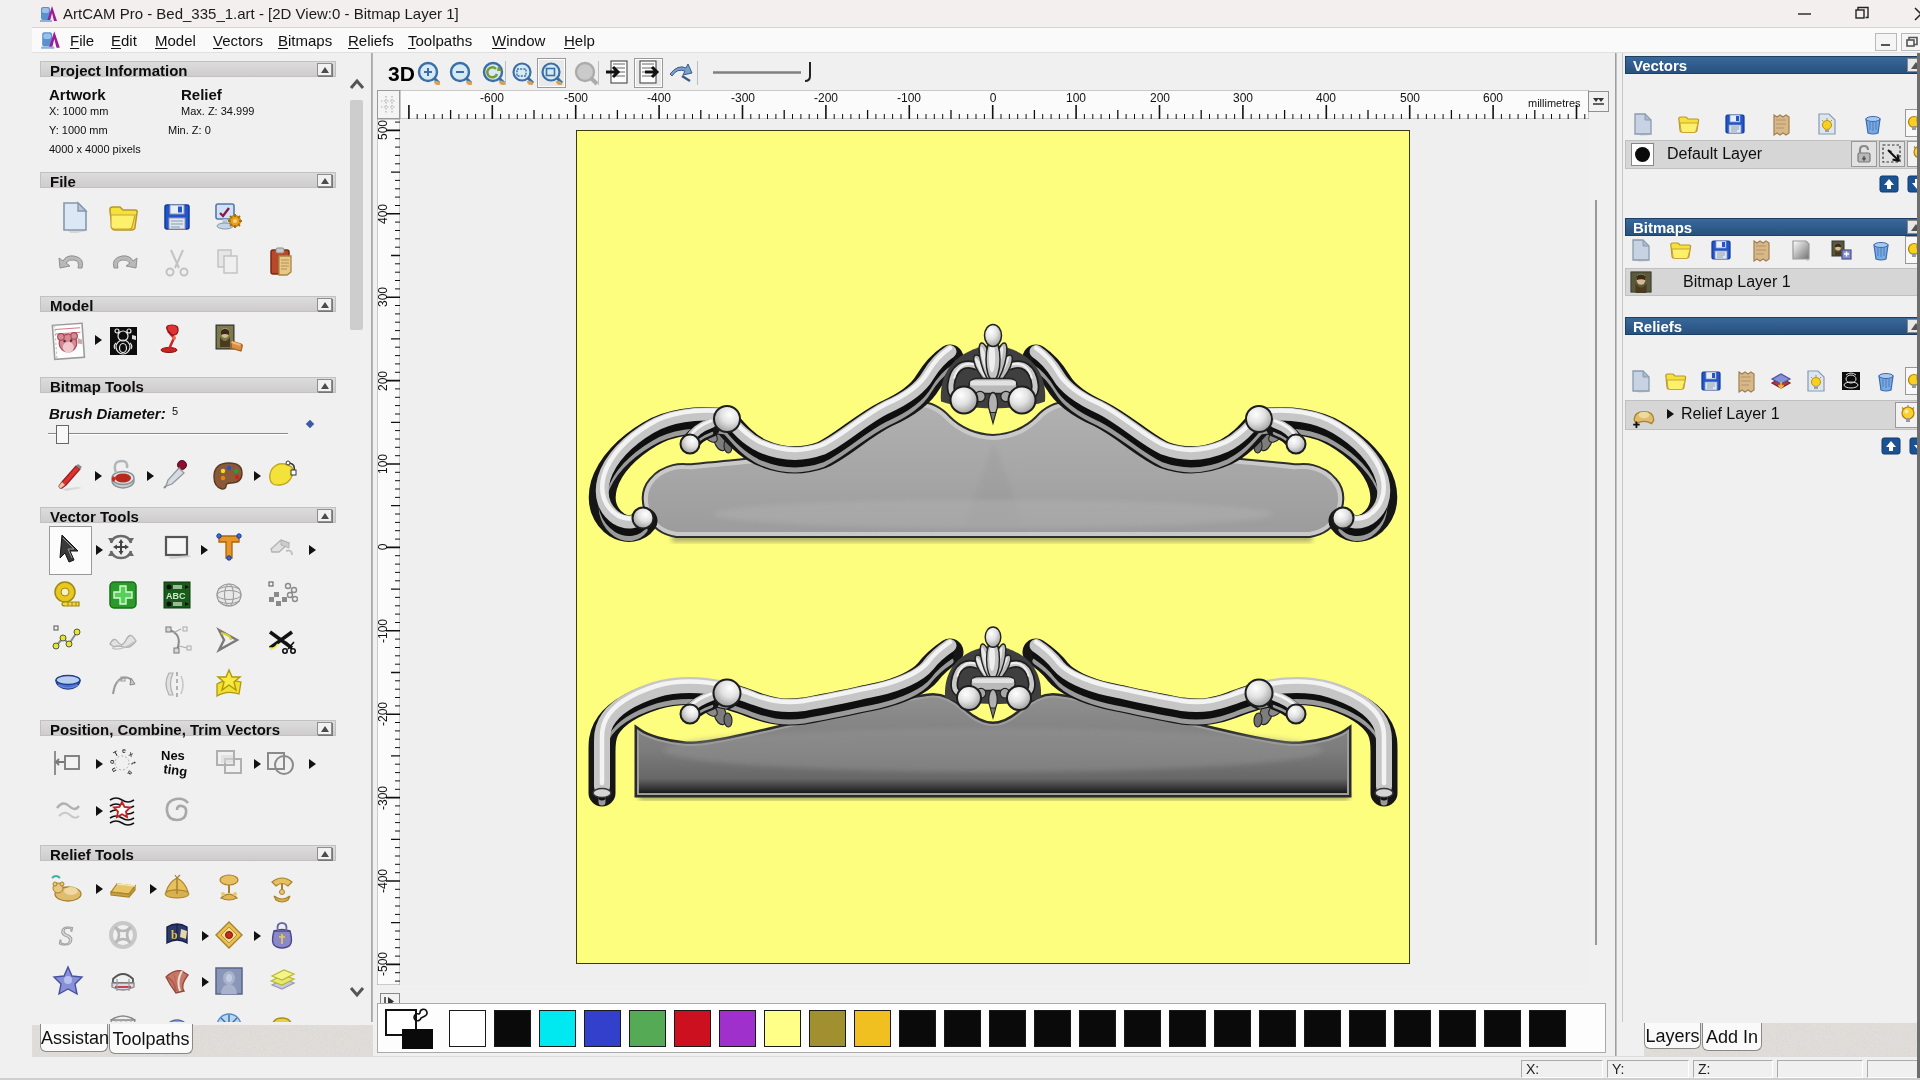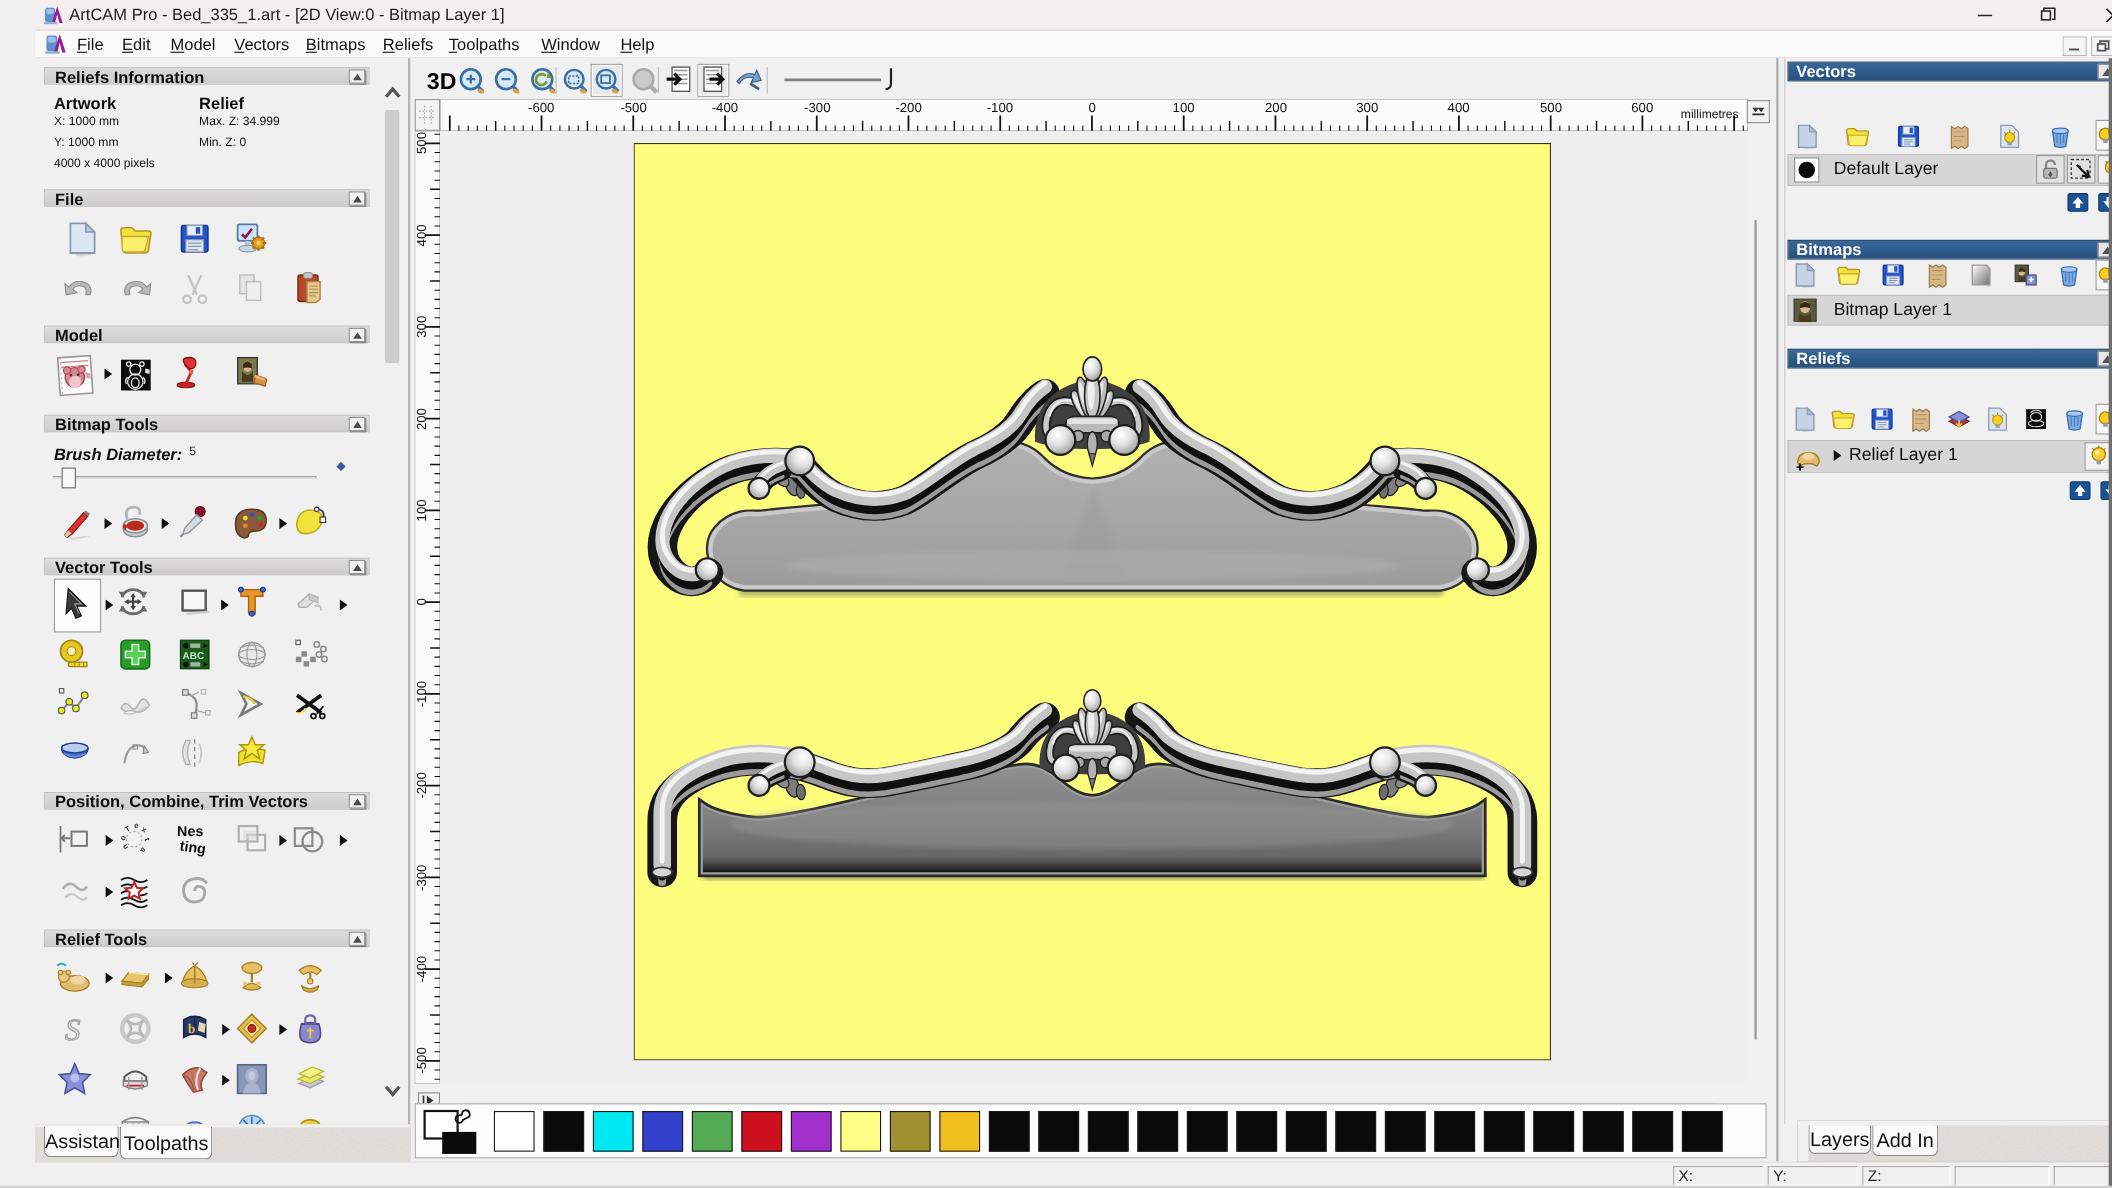--- a/index.html
+++ b/index.html
@@ -87,29 +87,29 @@
     <path d="M6 12 h9" stroke="#555" stroke-width="2"></path>
     <rect x="32" y="7" width="7" height="6" fill="none" stroke="#555" stroke-width="1.6"></rect>
     <path d="M34 7 v-2.5 h8 v7 h-3" fill="none" stroke="#555" stroke-width="1.6"></path>
     <path d="M59 5 l8 9 m0 -9 l-8 9" stroke="#555" stroke-width="2"></path>
   </svg>
 </div>
 
 <div id="leftpanel"></div>
 <div id="leftcontent">
 <div class="hdr" style="top:61px">
-        <span>Reliefs Information</span>
+        <span>Project Information</span>
         <div class="colbtn"></div>
       </div>
 <div class="pbold" style="left:17px;top:86px">Artwork</div>
 <div class="pbold" style="left:149px;top:86px">Relief</div>
 <div class="ptext" style="left:17px;top:105px">X: 1000 mm</div>
 <div class="ptext" style="left:149px;top:105px">Max. Z: 34.999</div>
 <div class="ptext" style="left:17px;top:124px">Y: 1000 mm</div>
-<div class="ptext" style="left:149px;top:124px">Min. Z: 0</div>
+<div class="ptext" style="left:136px;top:124px">Min. Z: 0</div>
 <div class="ptext" style="left:17px;top:143px">4000 x 4000 pixels</div>
 <div class="hdr" style="top:172px">
         <span>File</span>
         <div class="colbtn"></div>
       </div>
 <svg class="abs" style="left:27px;top:201px" width="32" height="32" viewBox="0 0 32 32">
         <path d="M9 30 l16 -2 2 2 -14 3z" fill="#c9c9c9" opacity=".7"></path>
         <path d="M5 2 h14 l8 8 v19 h-22 z" fill="#dbe7f4" stroke="#8798ac" stroke-width="1.6"></path>
         <path d="M19 2 l8 8 h-8 z" fill="#b6c8dc" stroke="#8798ac" stroke-width="1.4"></path>
       </svg>
@@ -1143,21 +1143,21 @@
           <path d="M13 2 v2 M7 5 l1.5 1.5 M19 5 l-1.5 1.5" stroke="#b08000" stroke-width="1.2"></path>
         </g>
       </svg>
 <div class="layrow" style="top:215px;height:28px"></div>
 <svg class="abs" style="left:7px;top:218px" width="22" height="22" viewBox="0 0 24 24">
         <rect x="1" y="1" width="22" height="22" fill="#5a5a3a" stroke="#333"></rect>
         <ellipse cx="12" cy="9" rx="5" ry="6" fill="#d8b890"></ellipse>
         <path d="M7 6 q5 -5 10 0 l0 4 q-5 -2 -10 0z" fill="#3a2a1a"></path>
         <path d="M6 14 q6 8 12 0 l0 10 h-12z" fill="#4a3a22"></path>
       </svg>
-<div class="abs ptext" style="left:44px;top:220px;font-size:16px">Bitmap Layer 1</div>
+<div class="abs ptext" style="left:60px;top:220px;font-size:16px">Bitmap Layer 1</div>
 <div class="bhdr" style="top:264px">
         <span>Reliefs</span>
         <div class="bcolbtn"></div>
       </div>
 <svg class="abs" style="left:6px;top:316px" width="24" height="24" viewBox="0 0 24 24">
         <path d="M7 22 l10 -1 2 2 -9 1z" fill="#c9c9c9" opacity=".6"></path>
         <path d="M4 2 h10 l6 6 v14 h-16z" fill="#c7d3e2" stroke="#8a9ab0" stroke-width="1.3"></path>
         <path d="M14 2 l6 6 h-6z" fill="#a8bad0" stroke="#8a9ab0"></path>
       </svg>
 <svg class="abs" style="left:41px;top:316px" width="24" height="24" viewBox="0 0 24 24">

